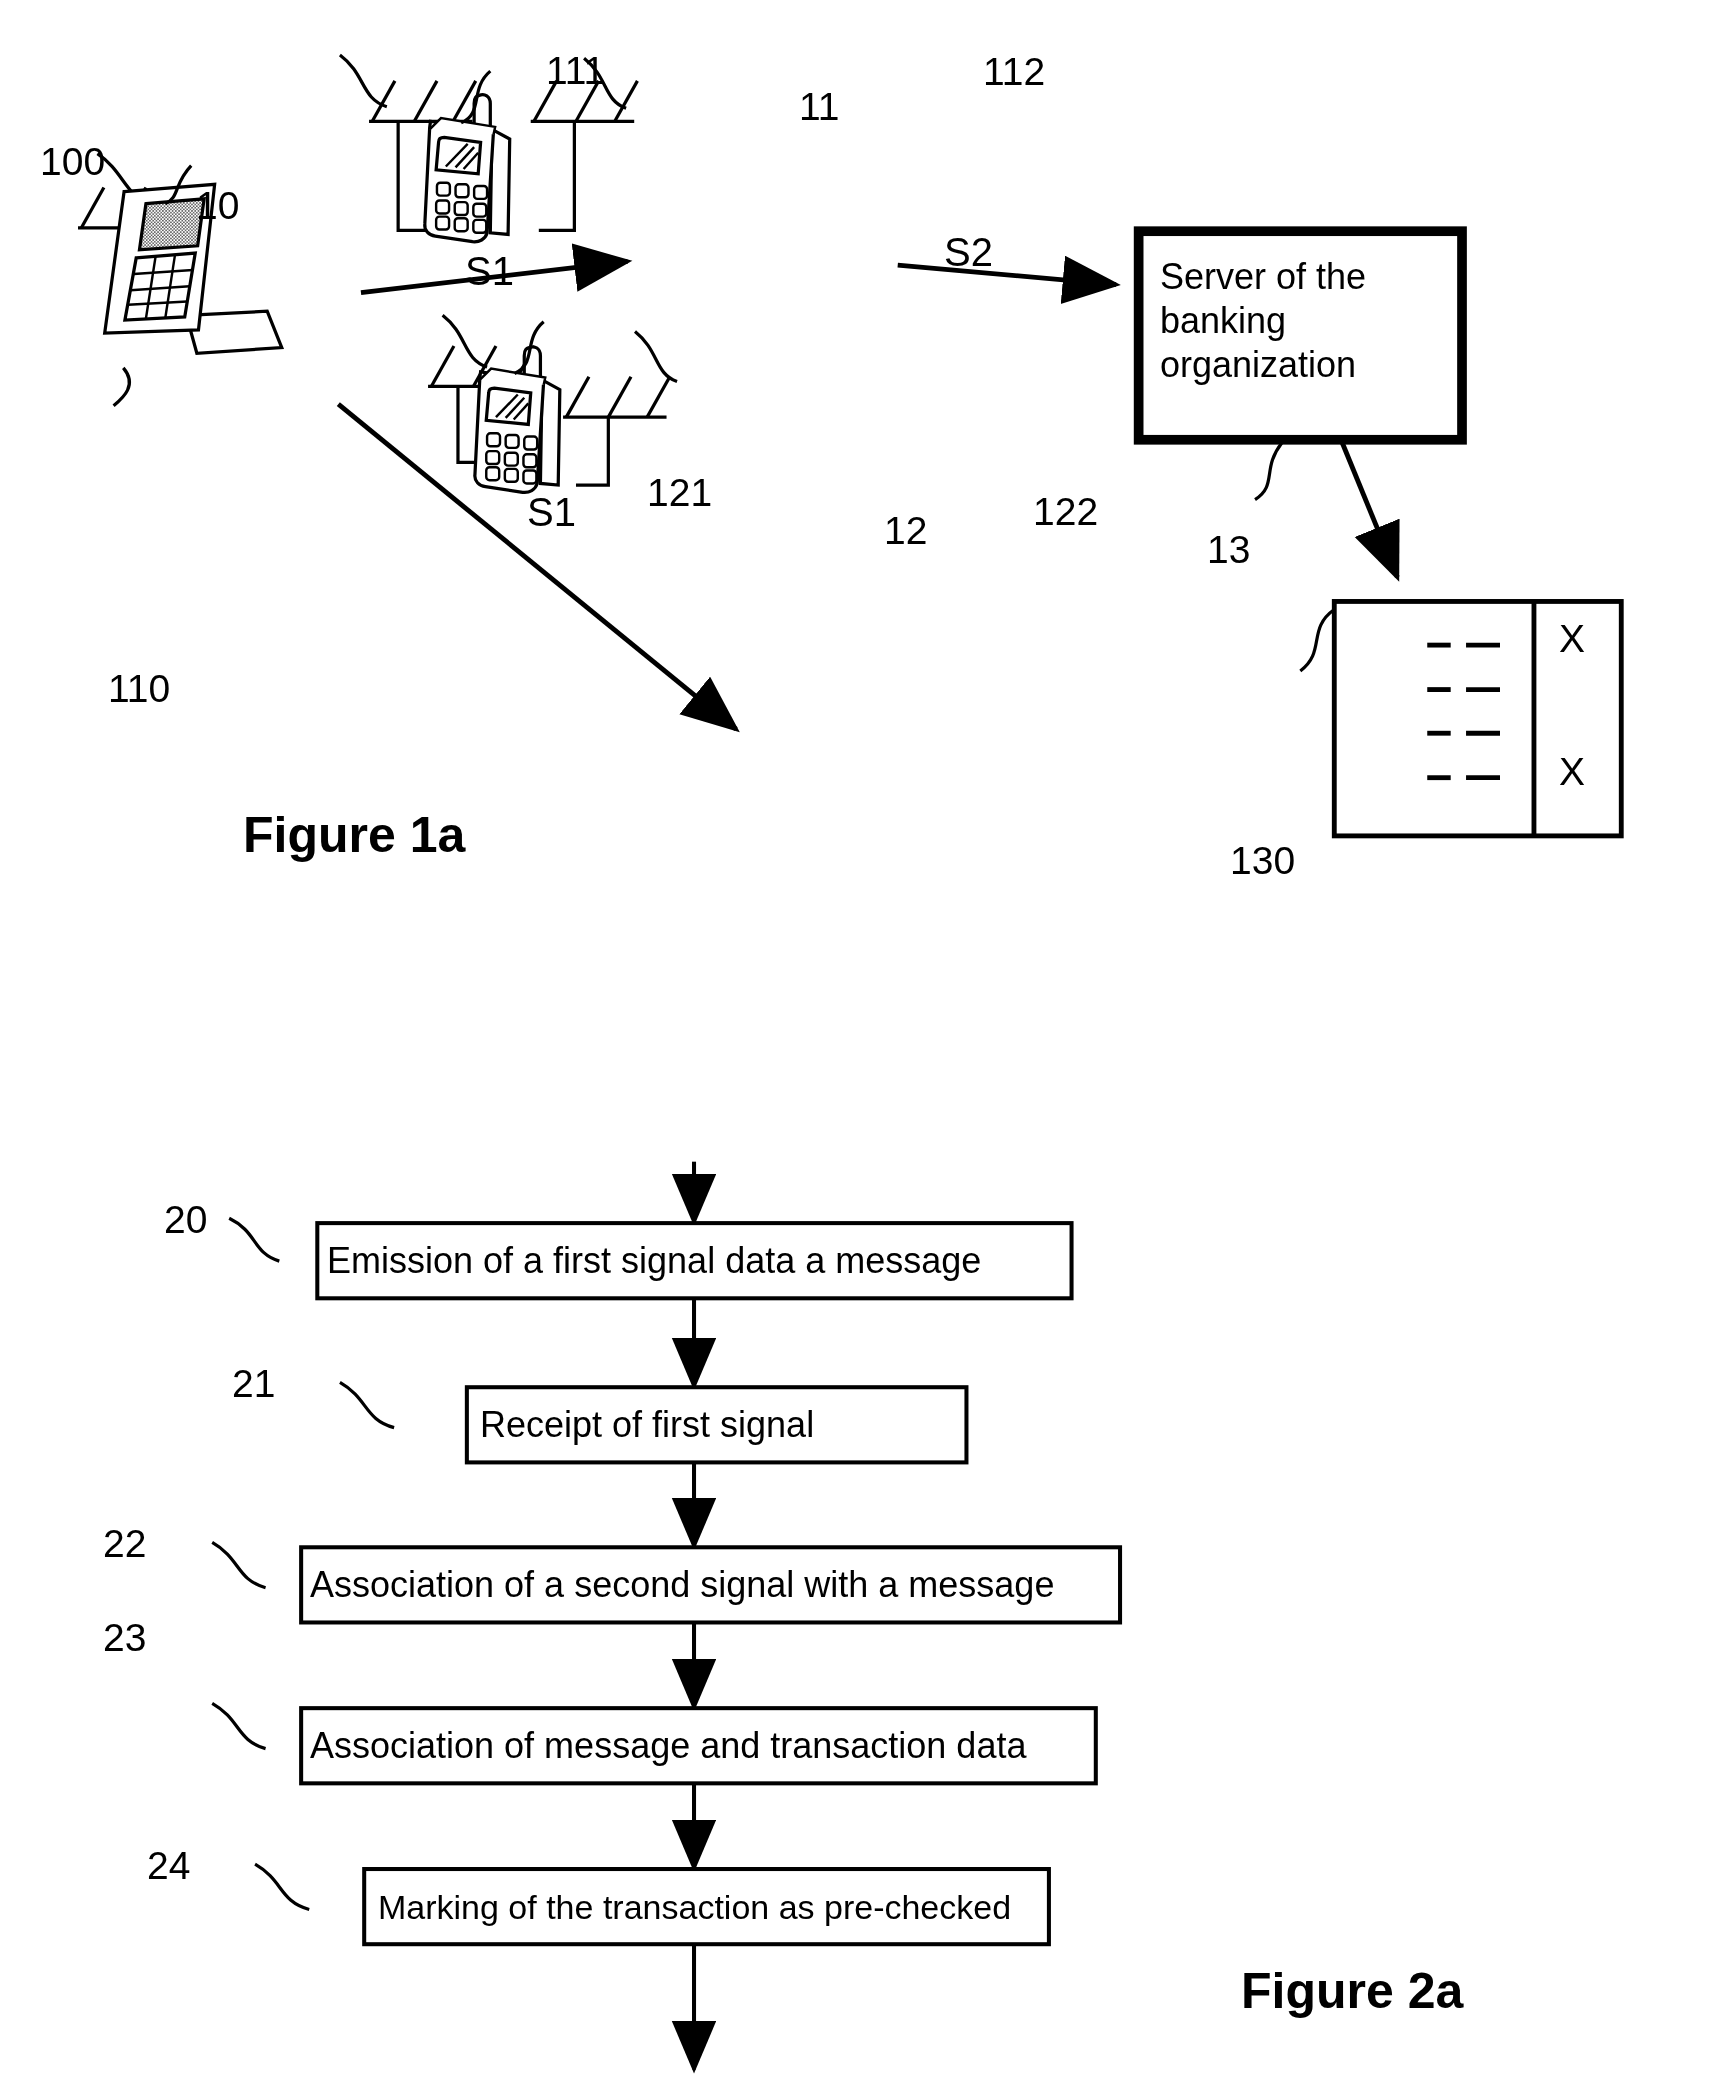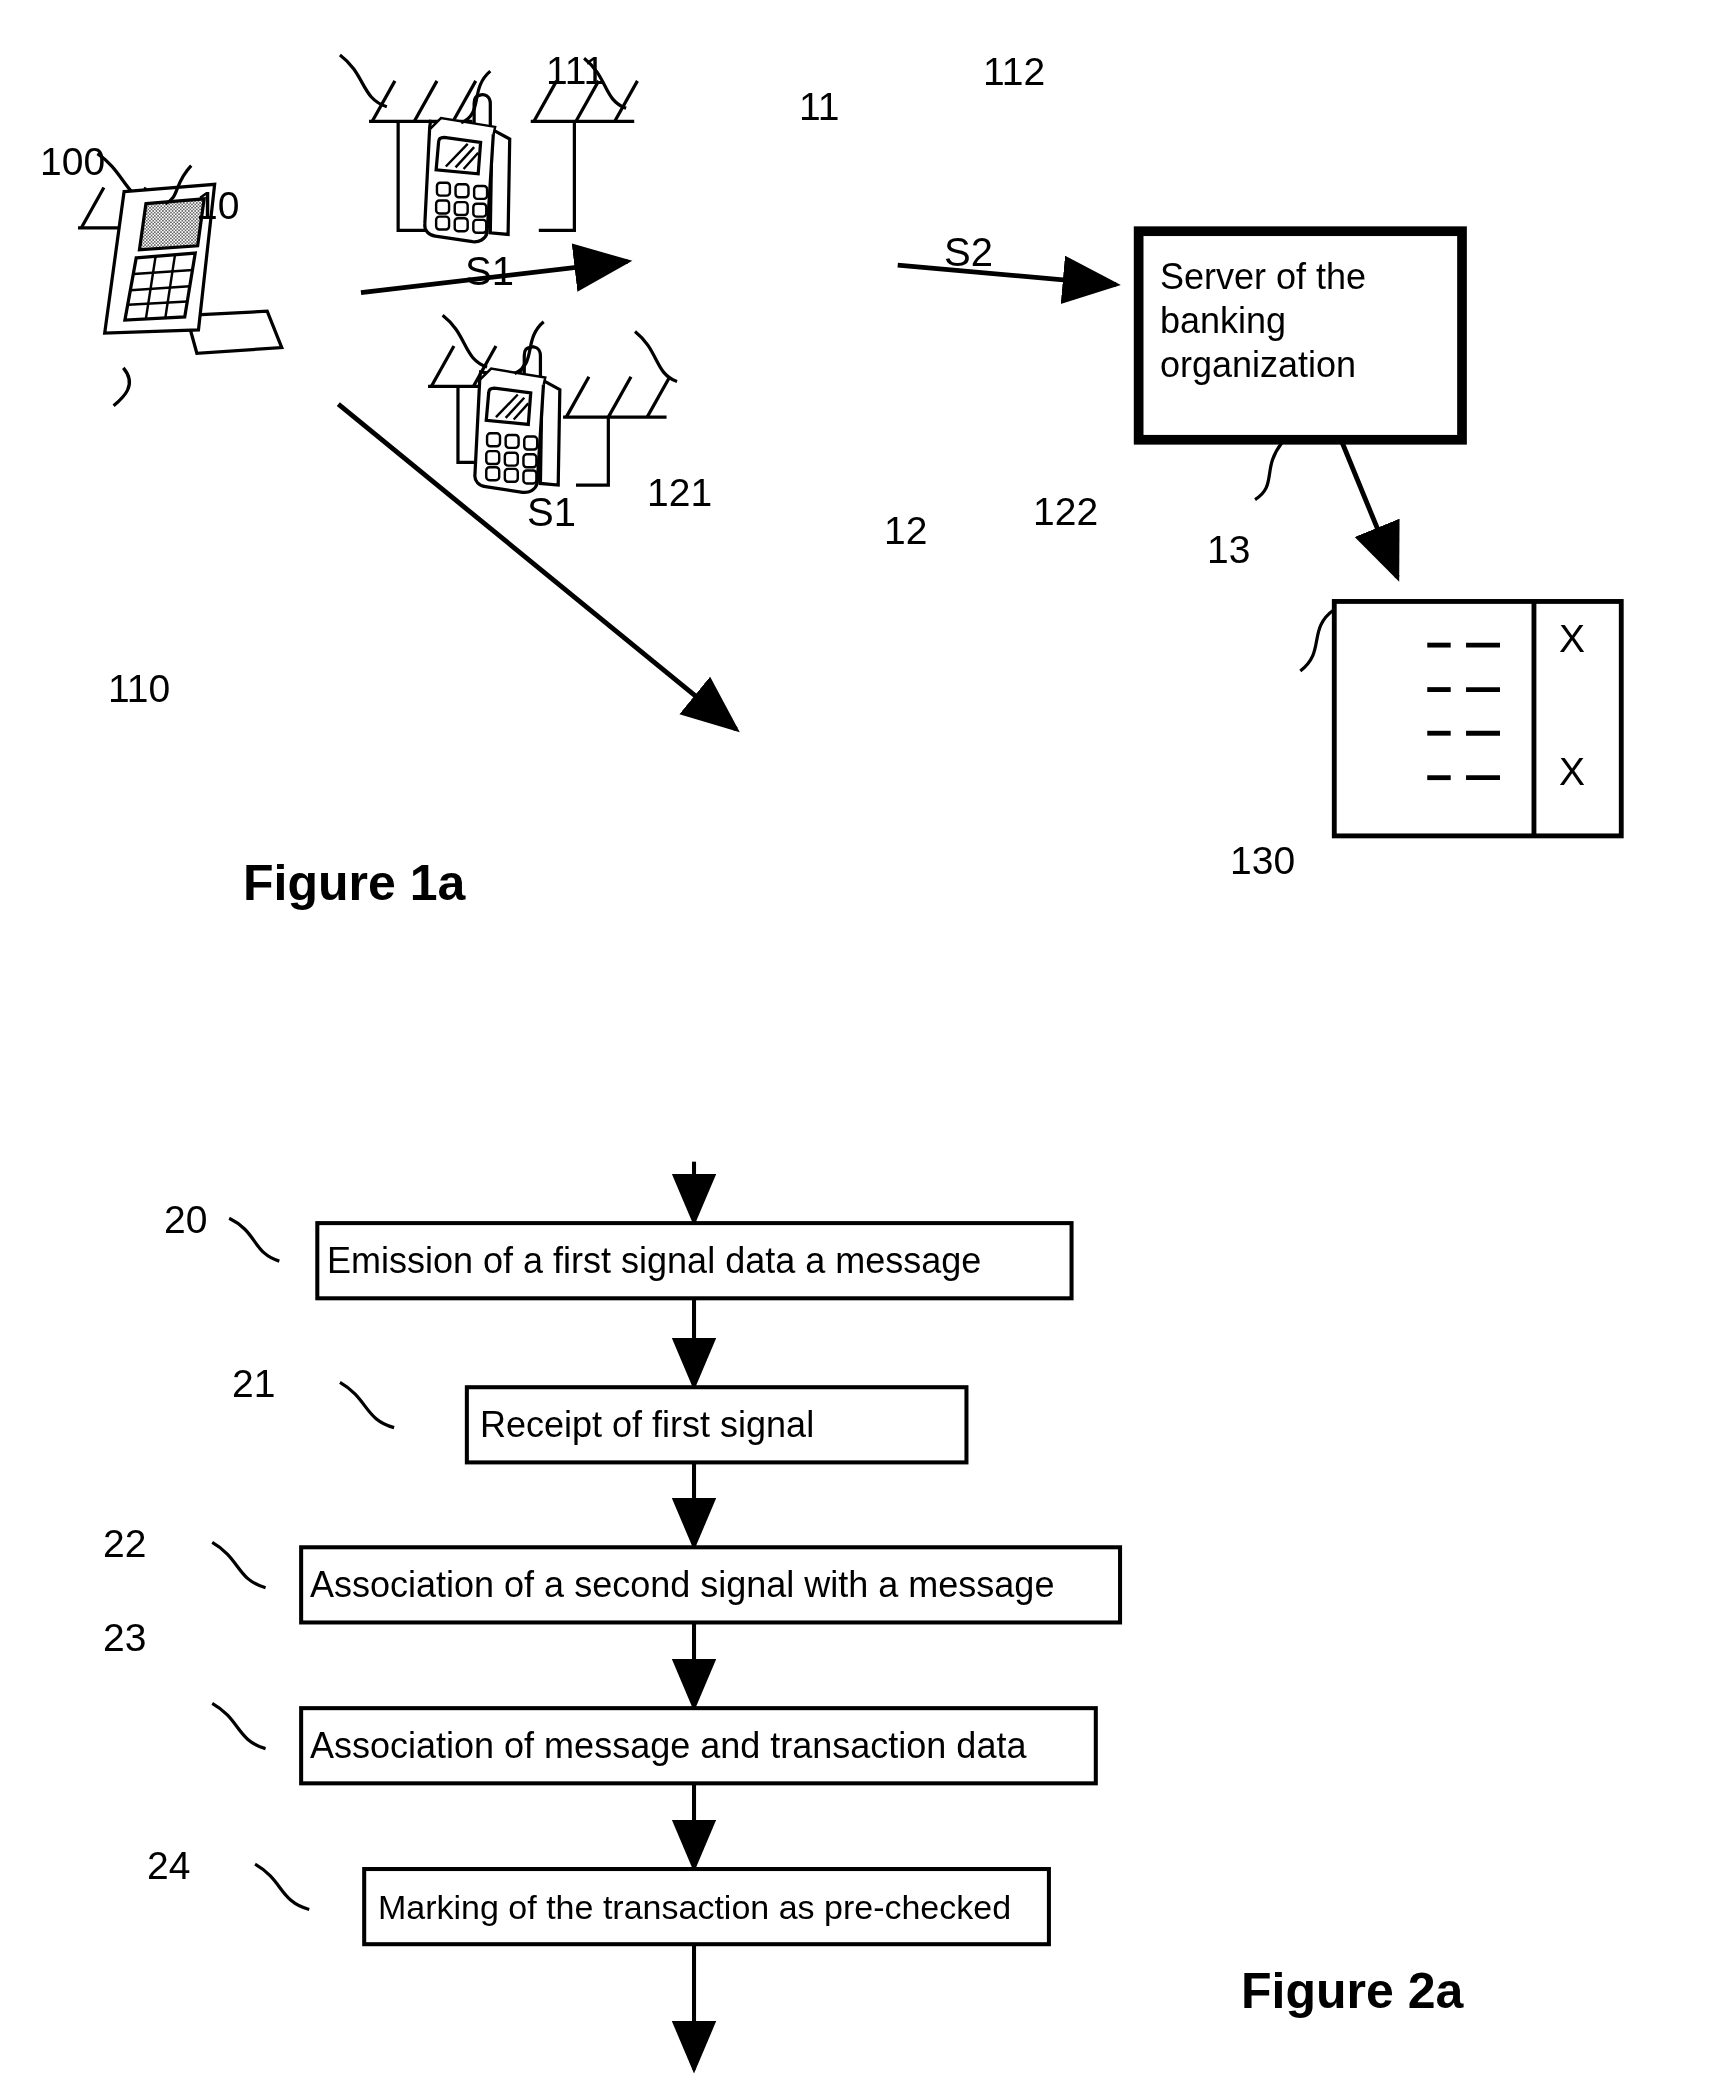--- a/index.html
+++ b/index.html
@@ -308,21 +308,21 @@
   <div class="sig" style="left:944px; top:232px;">S2</div>
 
   <div class="servertext" style="left:1160px; top:255px; width:283px;">Server of the
 banking
 organization</div>
 
   <div class="xmark" style="left:1559px; top:619px;">X</div>
 
   <div class="xmark" style="left:1559px; top:752px;">X</div>
 
-  <div class="figcap" style="left:243px; top:810px;margin-top:48px;">Figure 1a</div>
+  <div class="figcap" style="left:243px; top:810px;">Figure 1a</div>
 
   <div class="lbl" style="left:120px; top:1200px;margin-left:44px;">20</div>
   <div class="boxtext" style="left:327px; top:1243px;">Emission of a first signal data a message</div>
 
   <div class="lbl" style="left:232px; top:1364px;">21</div>
   <div class="boxtext" style="left:480px; top:1407px;">Receipt of first signal</div>
 
   <div class="lbl" style="left:103px; top:1524px;">22</div>
   <div class="boxtext" style="left:310px; top:1567px;">Association of a second signal with a message</div>
 

